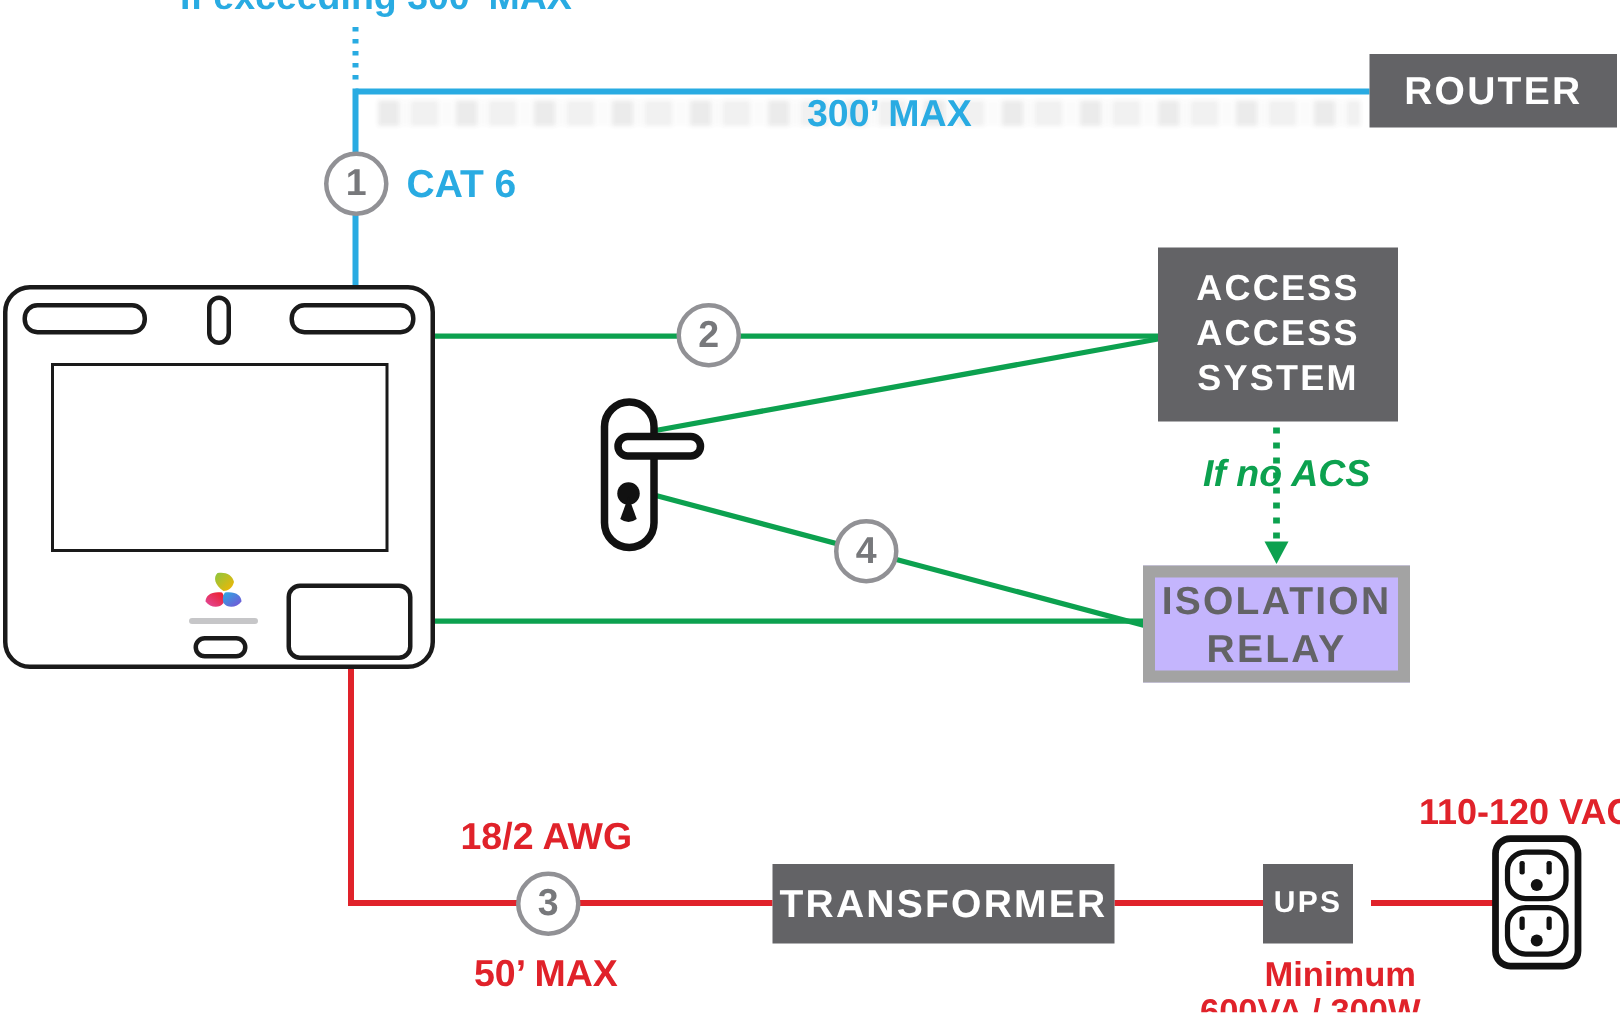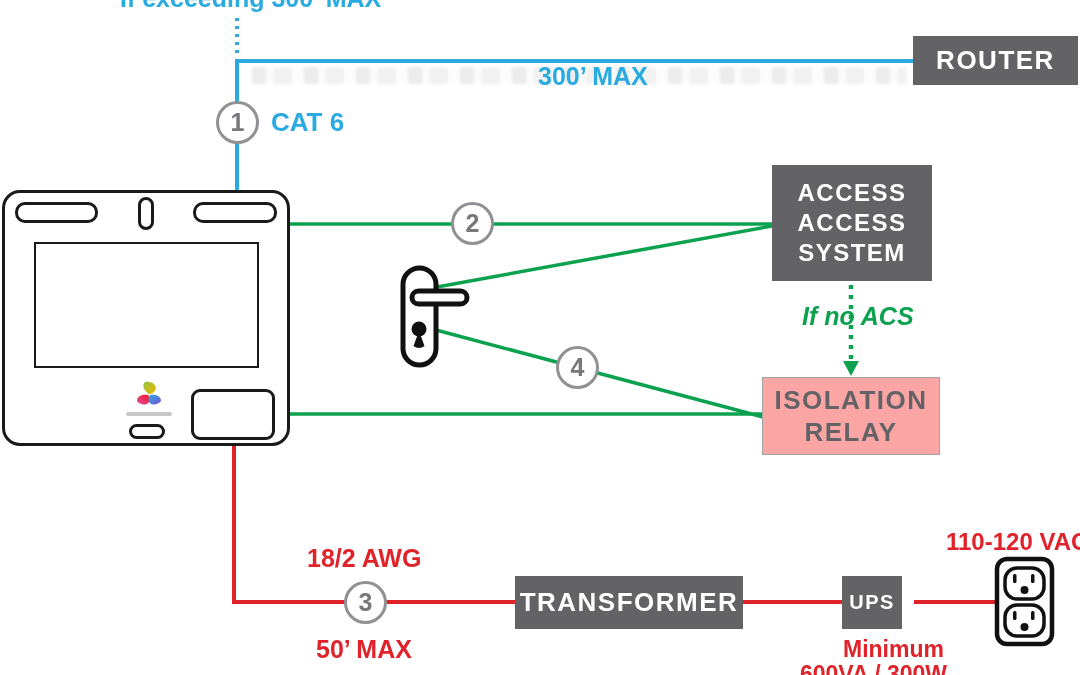--- a/index.html
+++ b/index.html
@@ -6,21 +6,21 @@
   #stage{
     position:relative;width:1080px;height:675px;overflow:hidden;background:#ffffff;
     font-family:"Liberation Sans","DejaVu Sans",sans-serif;font-weight:bold;
   }
   svg.layer{position:absolute;left:0;top:0;z-index:1;}
   .box{
     position:absolute;z-index:2;background:#636366;color:#ffffff;
     display:flex;flex-direction:column;align-items:center;justify-content:center;
     text-align:center;letter-spacing:1.5px;
   }
-  .box.outline{background:#fca5a5;border:1px solid #a3a3a3;color:#636366;box-sizing:border-box;}
+  .box.outline{background:#c4b5fd;border:8px solid #a3a3a3;color:#636366;box-sizing:border-box;}
   .callout{
     position:absolute;z-index:3;width:43px;height:43px;border-radius:50%;
     background:#ffffff;border:3px solid #919195;box-sizing:border-box;
     color:#77787b;font-size:25px;display:flex;align-items:center;justify-content:center;
   }
   .lbl{position:absolute;z-index:3;white-space:nowrap;}
   .lbl.blue{color:#29abe2;}
   .lbl.green{color:#0ca14f;}
   .lbl.red{color:#e0222a;}
   .device{

